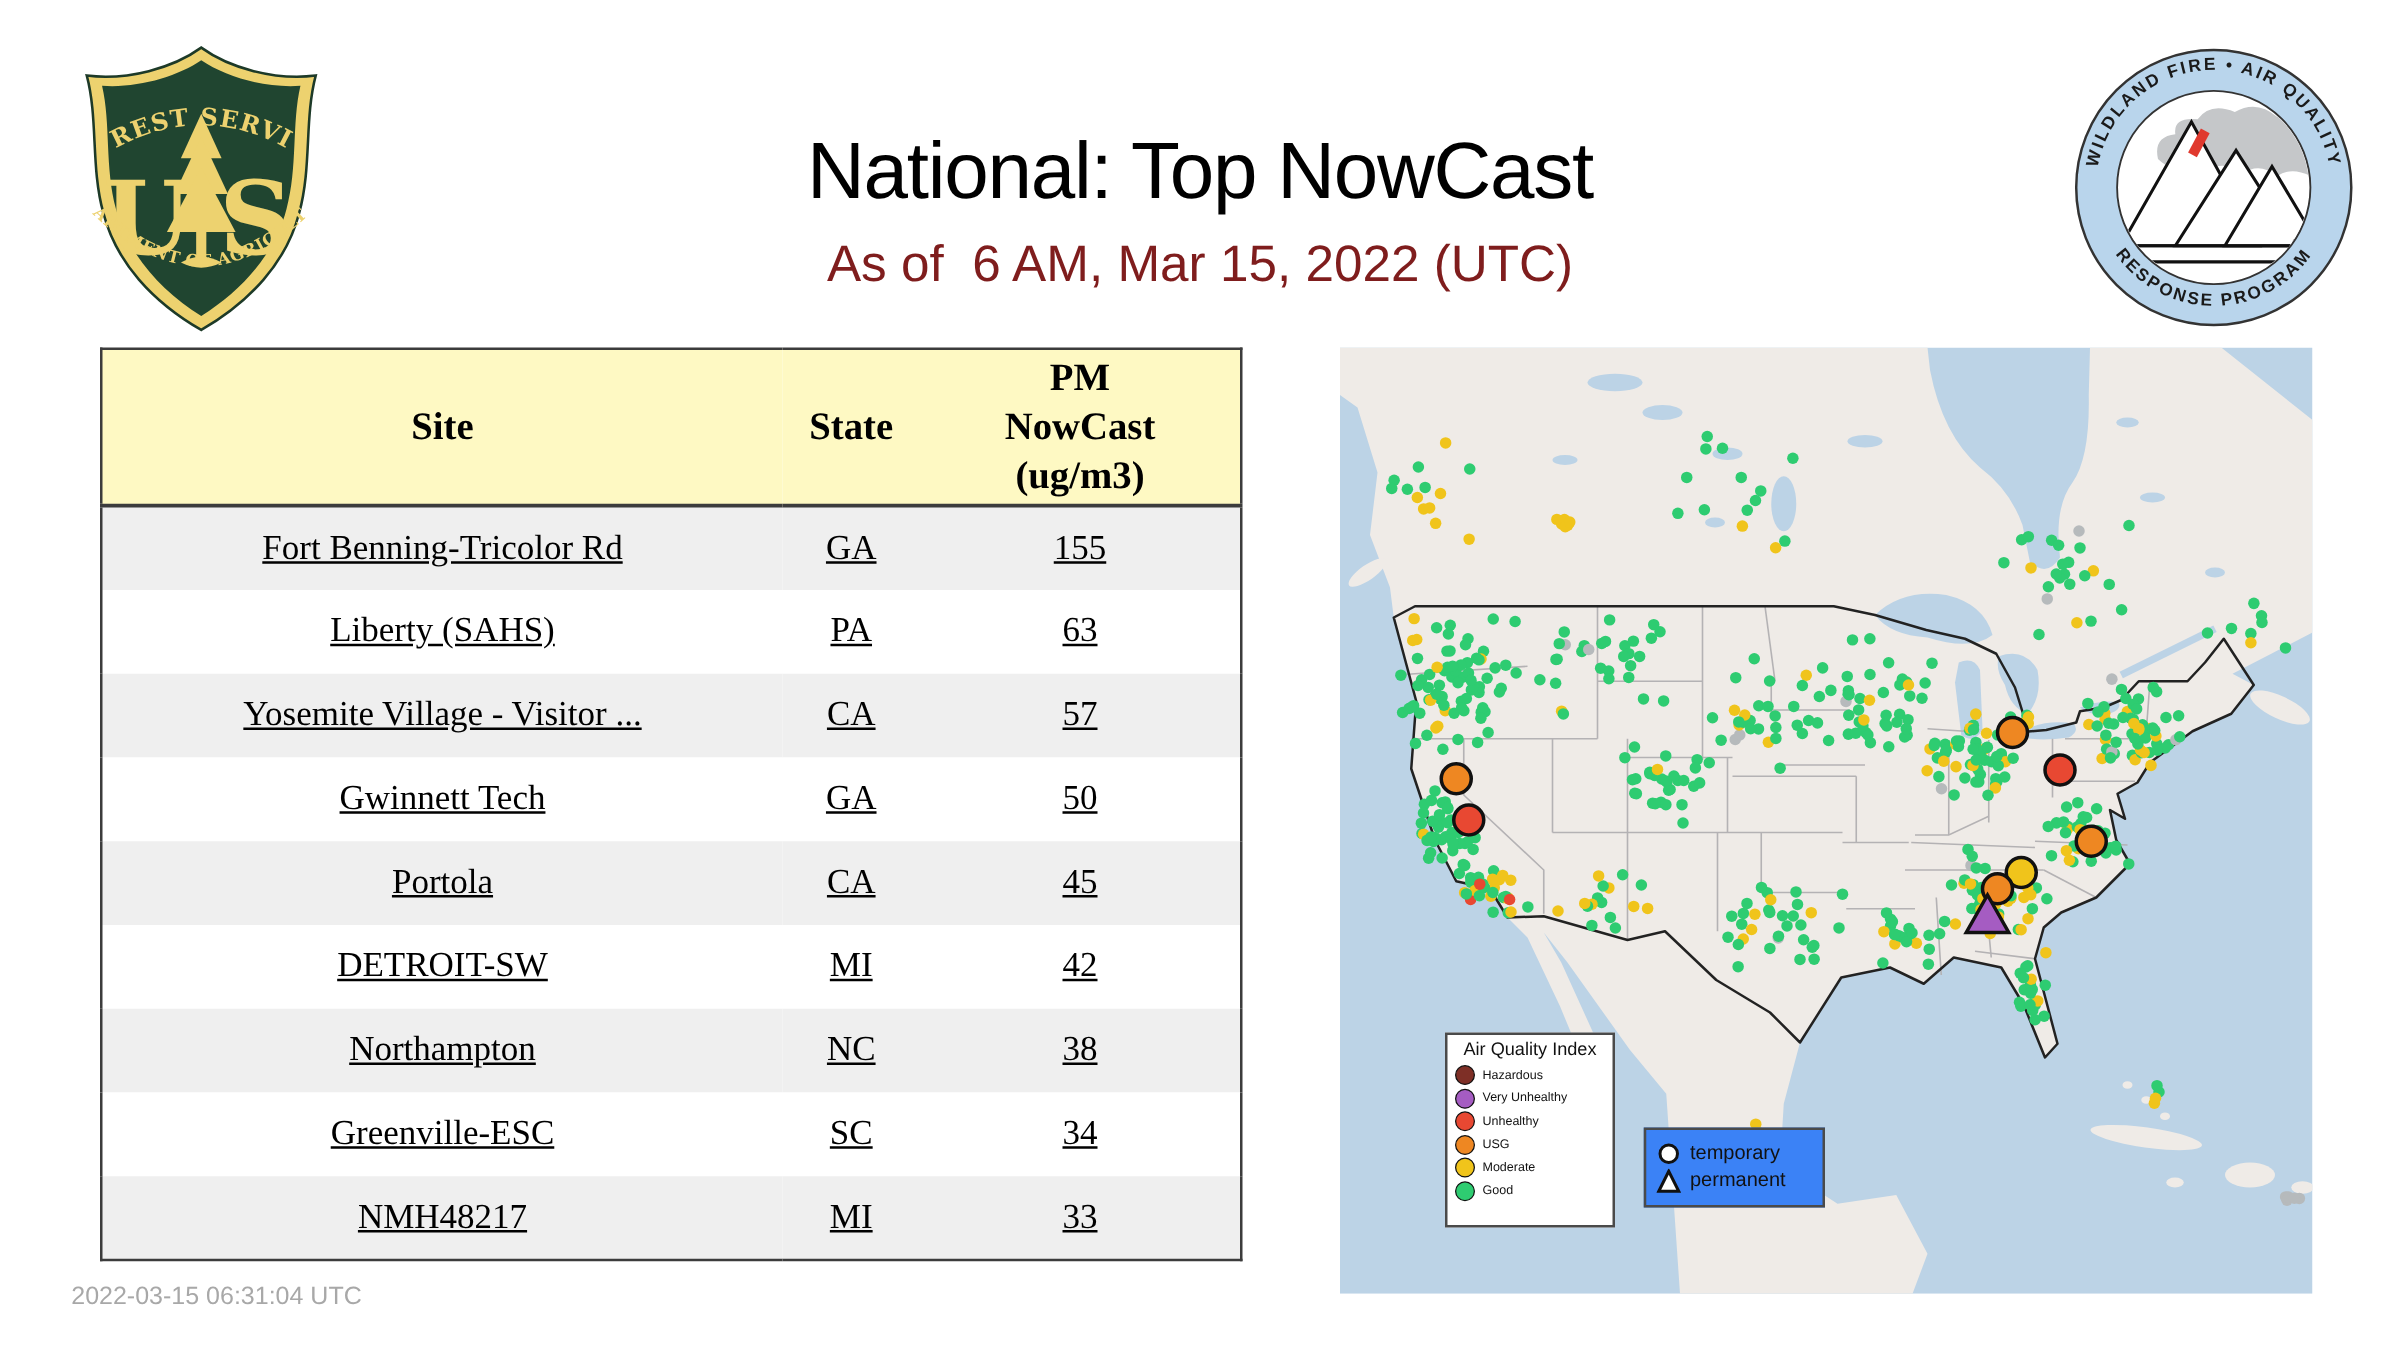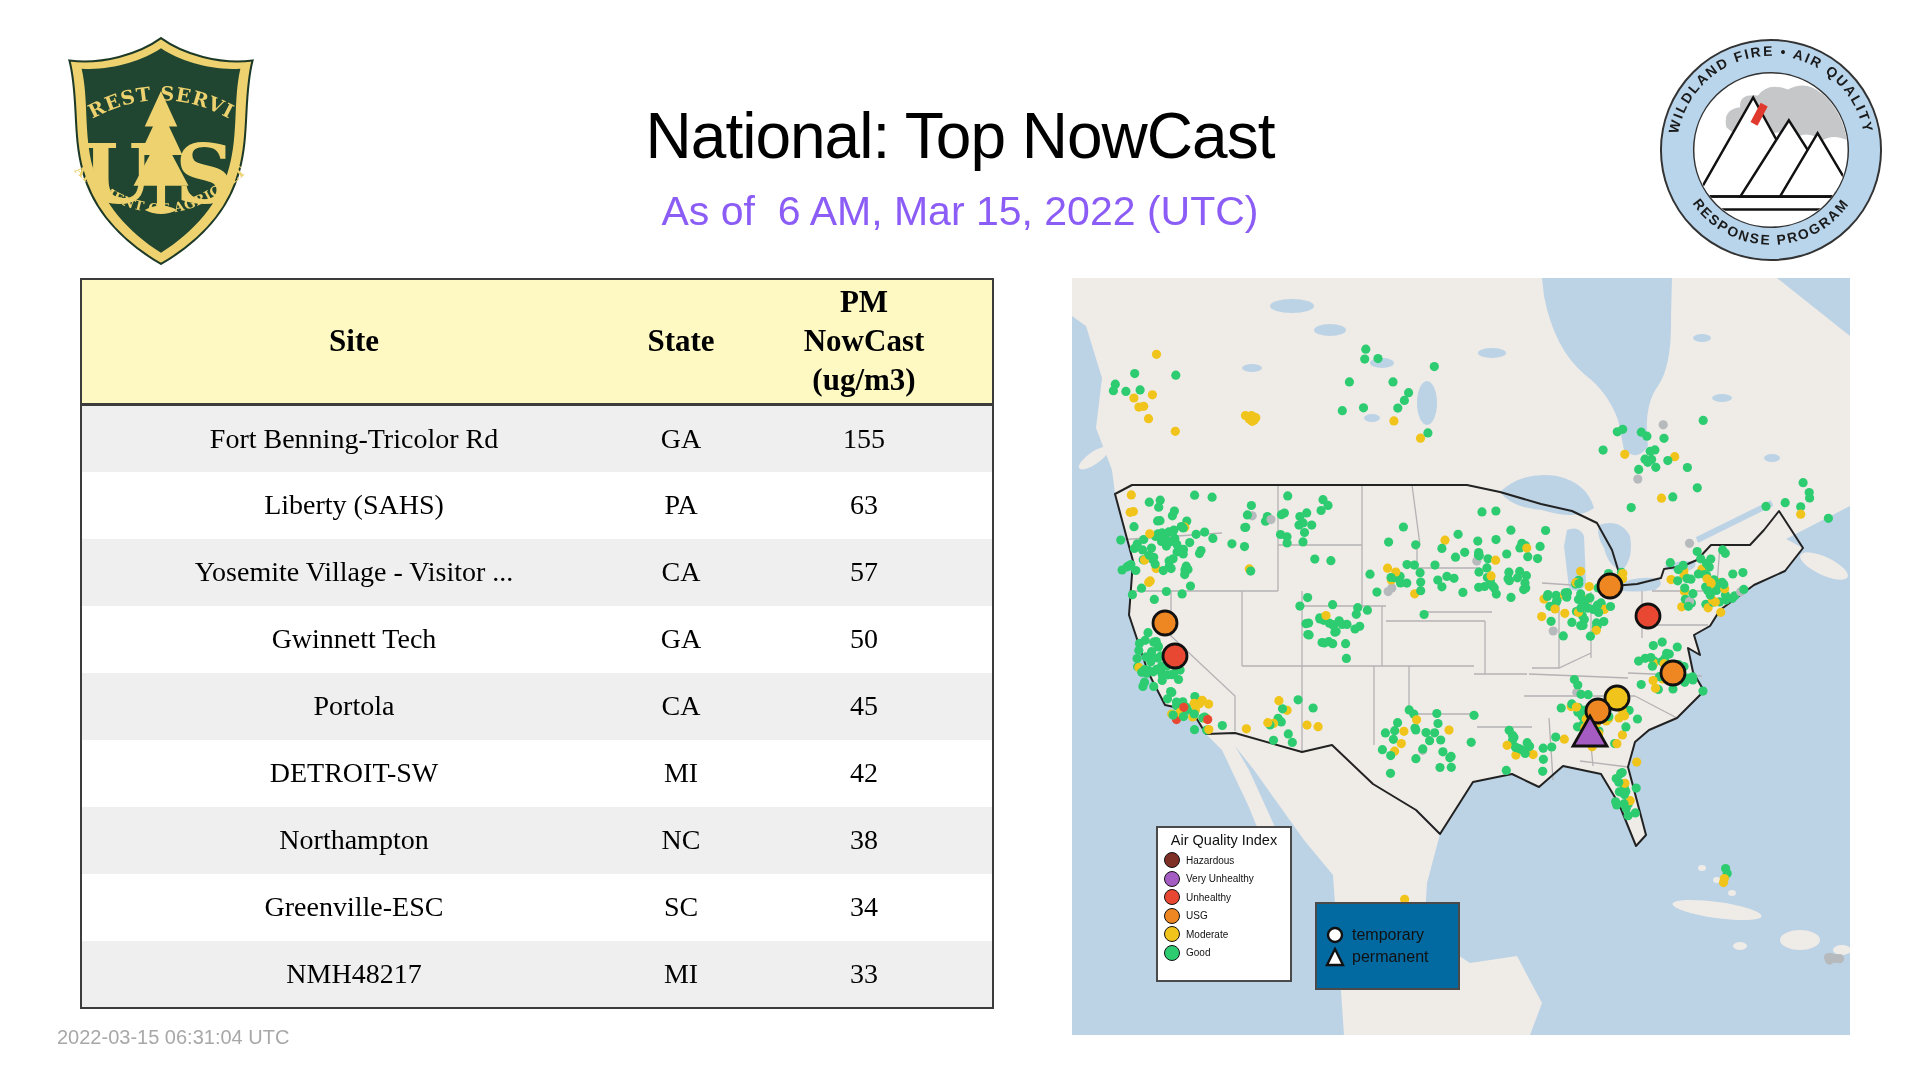--- a/index.html
+++ b/index.html
@@ -2,45 +2,45 @@
 <html><head>
 <meta charset="utf-8">
 <style>
   html,body{margin:0;padding:0;background:#888;}
   .slide{position:relative;width:1920px;height:1080px;background:#ffffff;overflow:hidden;
          font-family:"Liberation Sans",sans-serif;}
   
   .page-title{position:absolute;left:0;top:56px;width:100%;text-align:center;
     font-size:64px;font-weight:500;color:#000;letter-spacing:-1px;margin-top:43px;}
   .page-subtitle{position:absolute;left:0;top:188px;width:100%;text-align:center;
-    font-size:41px;color:#8b5cf6;white-space:pre;}
+    font-size:41px;color:#7f1d1d;white-space:pre;}
   .fs-logo{position:absolute;left:58px;top:32px;}
   .wf-logo{position:absolute;left:1657px;top:36px;}
   
   .nowcast-table{position:absolute;left:80px;top:278px;width:912px;height:702px;
     border-collapse:collapse;table-layout:fixed;
     font-family:"Liberation Serif","DejaVu Serif",serif;color:#000;
     border:2px solid #3c3c3c;}
   .nowcast-table thead th{background:#fef9c3;height:121px;font-size:31px;font-weight:bold;
     text-align:center;vertical-align:middle;border-bottom:3px solid #3c3c3c;white-space:pre-line;line-height:1.25;}
   .nowcast-table tbody td{font-size:28px;text-align:center;vertical-align:middle;}
-  .nowcast-table tbody tr{height:67px;}
+  .nowcast-table tbody tr{height:67px;text-decoration:underline;}
   .nowcast-table tbody tr:nth-child(odd){background:#efefef;}
   .nowcast-table tbody tr:nth-child(even){background:#ffffff;}
   
   .map{position:absolute;left:1072px;top:278px;width:778px;height:757px;}
   .map svg{position:absolute;left:0;top:0;}
   .aqi-legend{position:absolute;left:84px;top:548px;width:136px;background:#fff;
     border:2px solid #4a4a4a;box-sizing:border-box;padding:4px 6px 18px 6px;}
   .aqi-legend .lg-title{font-size:14.5px;color:#111;text-align:center;margin-bottom:3px;}
   .lg-row{display:flex;align-items:center;height:18.5px;font-size:10px;color:#111;}
   .lg-swatch{width:14px;height:14px;border-radius:50%;border:1.5px solid #111;
     margin-right:6px;flex:0 0 auto;}
-  .shape-legend{position:absolute;left:243px;top:624px;width:145px;background:#0369a1;
-    border:2px solid #4a4a4a;box-sizing:border-box;padding:20px 8px;}
+  .shape-legend{position:absolute;left:243px;top:624px;width:145px;background:#3b82f6;
+    border:2px solid #4a4a4a;box-sizing:border-box;padding:8px 8px;}
   .shape-legend .lg-row{font-size:16px;height:22px;}
   .shape-legend svg{position:static;margin-right:7px;}
   
   .timestamp{position:absolute;left:57px;top:1026px;font-size:20px;color:#a8a8a8;}
 </style>
 </head>
 <body>
 
 <div class="slide">
 

